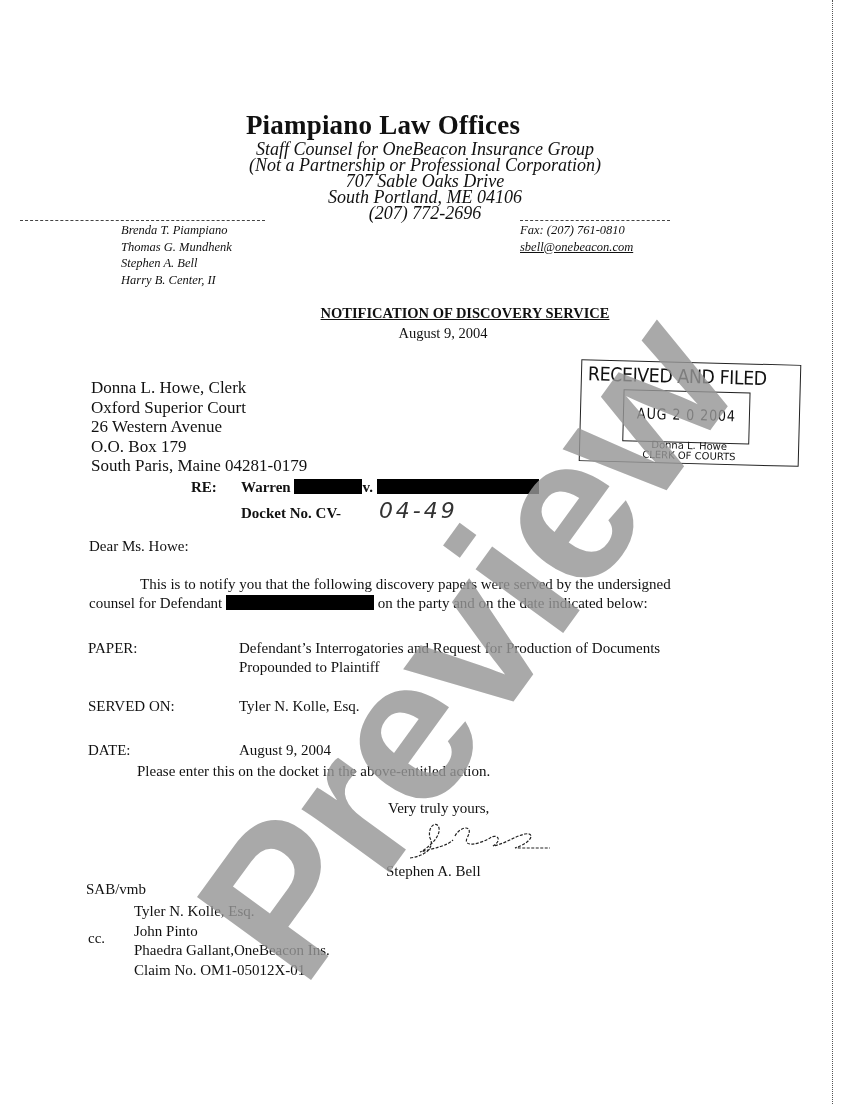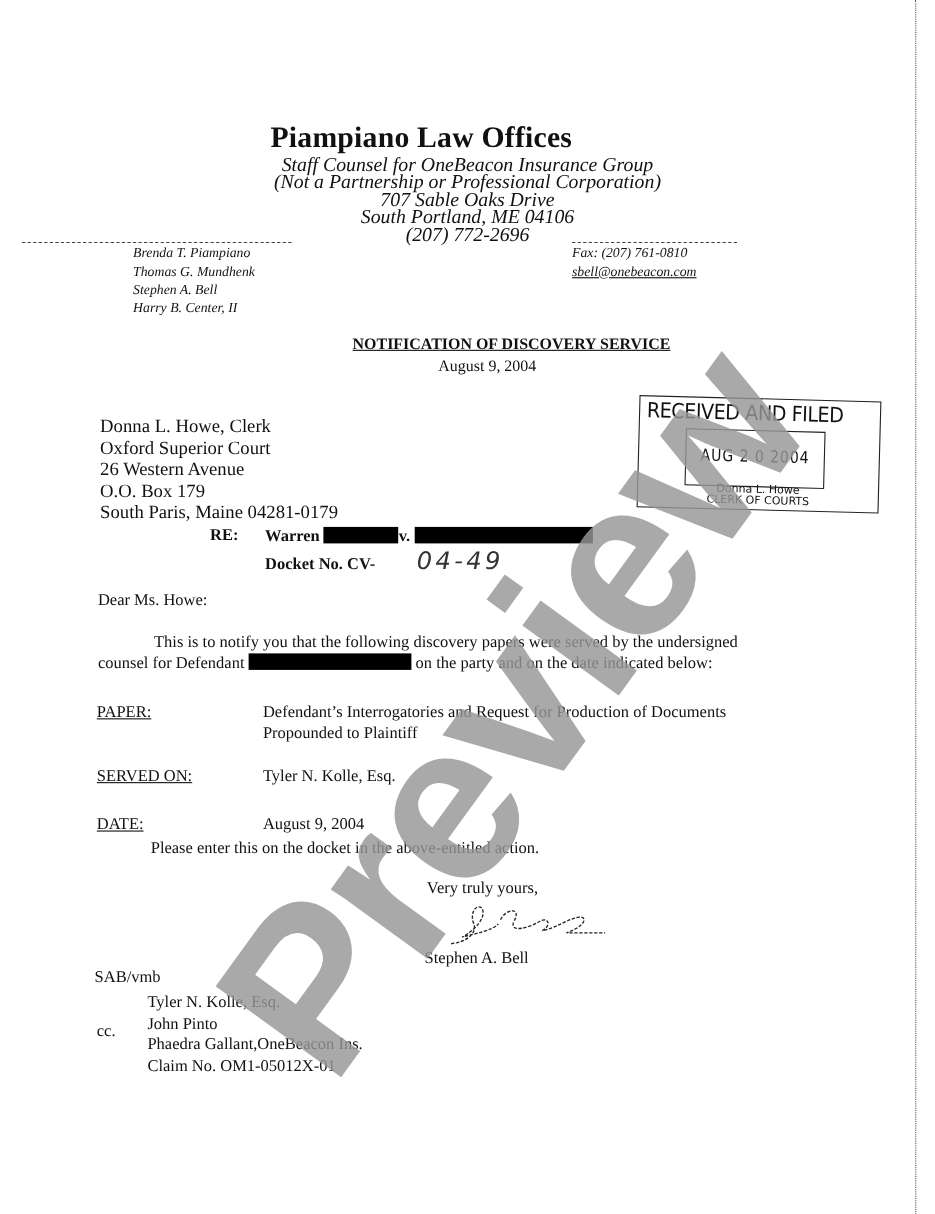--- a/index.html
+++ b/index.html
@@ -37,21 +37,21 @@
     .stamp .head { position: absolute; left: 6px; top: 2px; font-size: 19px; letter-spacing: -0.5px; transform: scaleX(0.92); transform-origin: left; }
     .stamp .inner { position: absolute; left: 42px; top: 28px; width: 125px; height: 50px; border: 1.5px solid #222; }
     .stamp .date { position: absolute; left: 0; width: 100%; top: 14px; text-align: center; font-size: 15px; letter-spacing: 1px; transform: scaleX(0.85); }
     .stamp .clerk { position: absolute; left: 0; width: 100%; top: 78px; text-align: center; font-size: 10px; line-height: 10px; }
     .re-label { left: 191px; top: 479px; font-weight: bold; font-size: 15px; }
     .re-line { left: 241px; top: 479px; font-weight: bold; font-size: 15px; white-space: nowrap; }
     .redact { display: inline-block; background: #000; height: 15px; vertical-align: -2px; }
     .docket { left: 241px; top: 498px; font-weight: bold; font-size: 15px; }
     .docket .hand { font-weight: normal; font-family: "DejaVu Sans", sans-serif; font-style: italic; font-size: 22px; letter-spacing: 3px; color: #333; margin-left: 34px; }
     .body { font-size: 15px; line-height: 19px; }
-    .label-u { text-decoration: underline; }
+    .label-u { }
     .sig { left: 388px; top: 800px; font-size: 15px; }
     .signature { left: 405px; top: 818px; }
     .signer { left: 386px; top: 863px; font-size: 15px; }
     .initials { left: 86px; top: 881px; font-size: 15px; }
     .cc-label { left: 88px; top: 902px; font-size: 15px; margin-top: 28px; }
     .cc-list { left: 134px; top: 902px; font-size: 15px; line-height: 19.5px; }
     .watermark {
       left: 80px; top: 480px; font-family: "Liberation Sans", "DejaVu Sans", sans-serif; font-weight: bold;
       font-size: 205px; color: rgba(150,150,150,0.82); transform: rotate(-54deg); transform-origin: left top;
       white-space: nowrap; letter-spacing: -4px; pointer-events: none; top: 880px; left: 150px;

